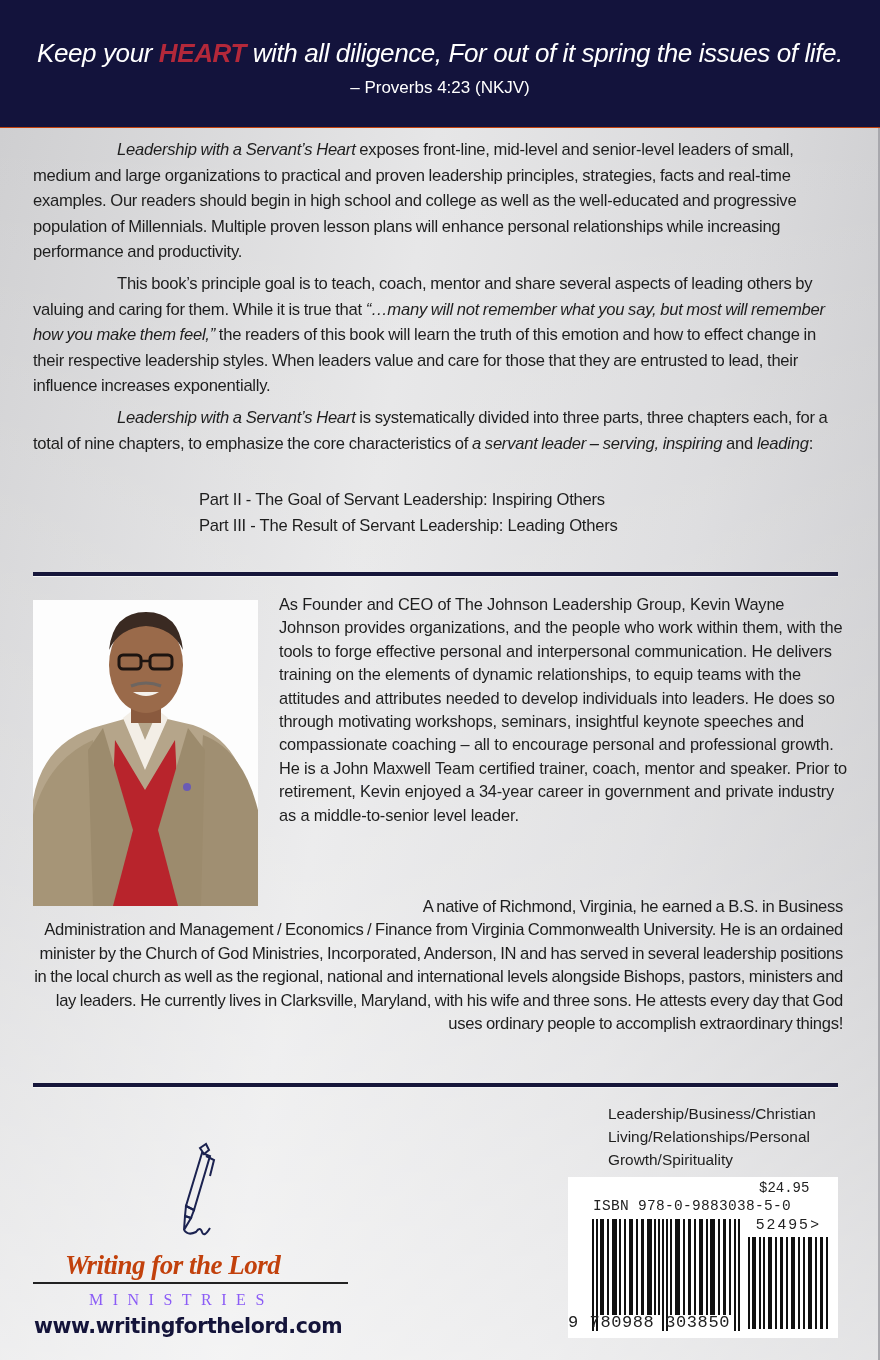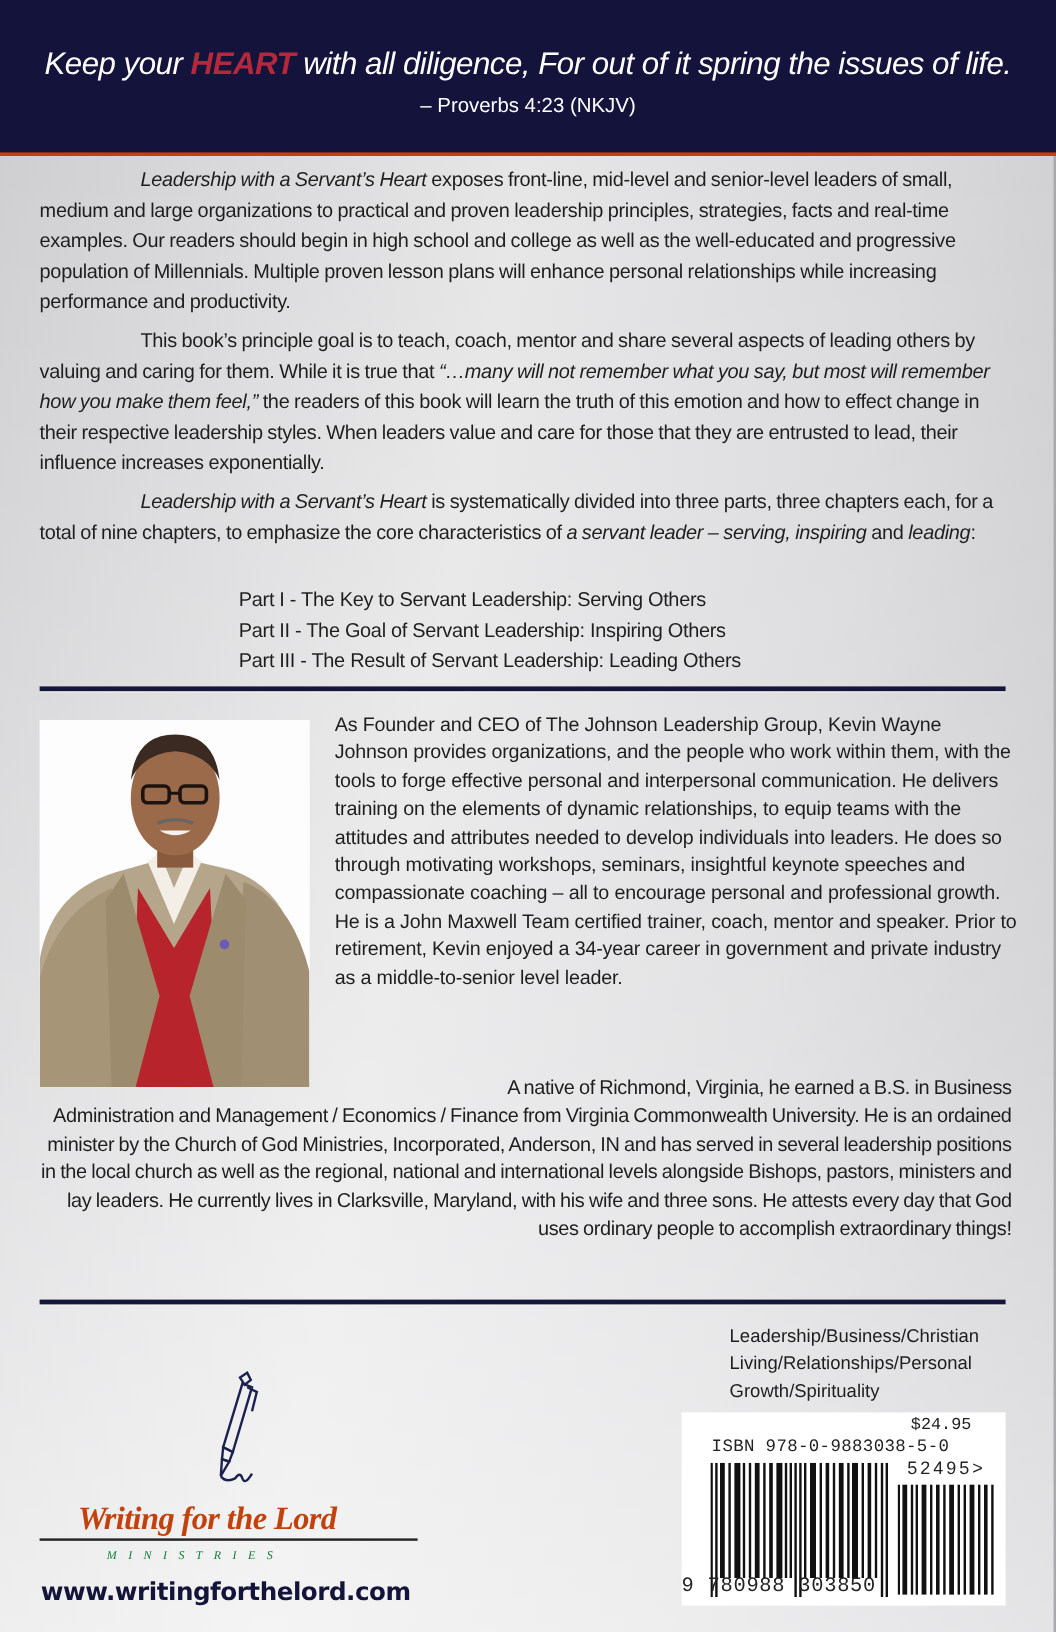--- a/index.html
+++ b/index.html
@@ -11,21 +11,21 @@
     }
     .page-bg {
       position: absolute; left: 0; top: 127px; width: 880px; height: 1233px;
       background: linear-gradient(180deg, rgba(255,255,255,0) 0%, rgba(255,255,255,0.25) 60%, rgba(255,255,255,0.55) 100%),
                   linear-gradient(100deg, #cfcfd1 0%, #e6e6e7 40%, #d9d9db 70%, #c3c3c6 100%);
     }
     .right-edge { position: absolute; right: 0; top: 127px; width: 2px; height: 1233px; background: #a8a8ad; }
     .header {
       position: absolute; left: 0; top: 0; width: 880px; height: 127px;
       background: #13133c; color: #fff; text-align: center;
-      border-bottom: 3px solid #c2410c;
+      border-bottom: 1px solid #c2410c;
     }
     .verse {
       position: absolute; left: 0; right: 0; top: 38px;
       font-style: italic; font-size: 26px; letter-spacing: -0.4px;
       font-family: "Liberation Sans", sans-serif;
     }
     .verse .heart { color: #b3283a; font-weight: bold; }
     .verse-ref { position: absolute; left: 0; right: 0; top: 78px; font-size: 17px; }
     .body-text {
       position: absolute; left: 33px; width: 808px;
@@ -69,21 +69,21 @@
     .bc-main { position: absolute; left: 24px; top: 42px; width: 150px; height: 112px; }
     .bc-add { position: absolute; left: 180px; top: 60px; width: 82px; height: 92px; }
     .logo { position: absolute; left: 33px; top: 1140px; width: 320px; height: 215px; }
     .logo-script {
       position: absolute; left: 32px; top: 110px; font-family: "Liberation Serif", serif;
       font-style: italic; font-size: 27px; color: #c2410c; letter-spacing: -0.5px; font-weight: bold;
     }
     .logo-line { position: absolute; left: 0; top: 142px; width: 315px; height: 2px; background: #222; }
     .logo-ministries {
       position: absolute; left: 56px; top: 151px; font-family: "Liberation Serif", serif;
-      font-size: 10px; letter-spacing: 9.5px; color: #15803d; font-style: italic;
+      font-size: 16px; letter-spacing: 9.5px; color: #8b5cf6;
     }
     .logo-url {
       position: absolute; left: 1px; top: 174px; font-family: "DejaVu Sans", sans-serif;
       font-weight: bold; font-size: 20.5px; color: #14143a; letter-spacing: -0.4px;
     }
     .pen { position: absolute; left: 125px; top: 0px; width: 80px; height: 105px; }
   </style>
 </head>
 <body>
 
@@ -95,21 +95,20 @@
   <div class="verse-ref">– Proverbs 4:23 (NKJV)</div>
 </div>
 
 <div class="body-text p1"><span class="indent"></span><i>Leadership with a Servant’s Heart</i><span> exposes front-line, mid-level and senior-level leaders of small, medium and large organizations to practical and proven leadership principles, strategies, facts and real-time examples. Our readers should begin in high school and college as well as the well-educated and progressive population of Millennials. Multiple proven lesson plans will enhance personal relationships while increasing performance and productivity.</span></div>
 
 <div class="body-text p2"><span class="indent"></span><span>This book’s principle goal is to teach, coach, mentor and share several aspects of leading others by valuing and caring for them. While it is true that </span><i>“…many will not remember what you say, but most will remember how you make them feel,”</i><span> the readers of this book will learn the truth of this emotion and how to effect change in their respective leadership styles. When leaders value and care for those that they are entrusted to lead, their influence increases exponentially.</span></div>
 
 <div class="body-text p3"><span class="indent"></span><i>Leadership with a Servant’s Heart</i><span> is systematically divided into three parts, three chapters each, for a total of nine chapters, to emphasize the core characteristics of </span><i>a servant leader – serving, inspiring</i><span> and </span><i>leading</i><span>:</span></div>
 
 <div class="parts">
-  <div>Part I - The Key to Servant Leadership: Serving Others</div>
   <div>Part II - The Goal of Servant Leadership: Inspiring Others</div>
   <div>Part III - The Result of Servant Leadership: Leading Others</div>
 </div>
 
 <div class="rule rule1"></div>
 
 <div class="photo" title="Author portrait: smiling man with glasses, tan tweed blazer, red sweater">
   <svg width="225" height="306" viewBox="0 0 225 306">
     <rect width="225" height="306" fill="#fdfdfd"></rect>
 

